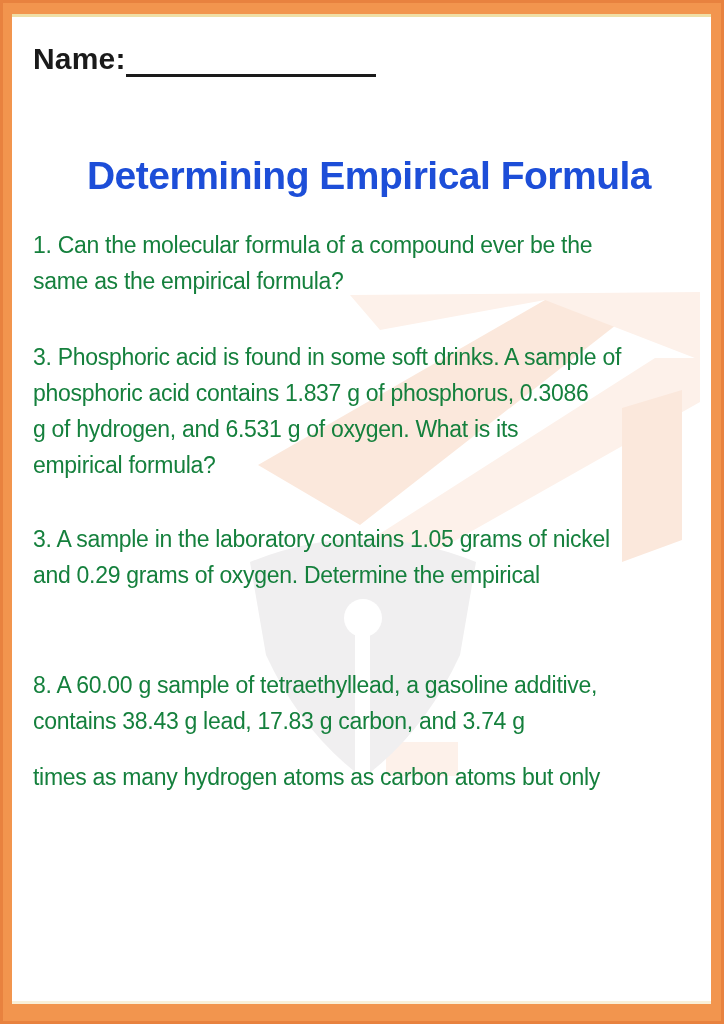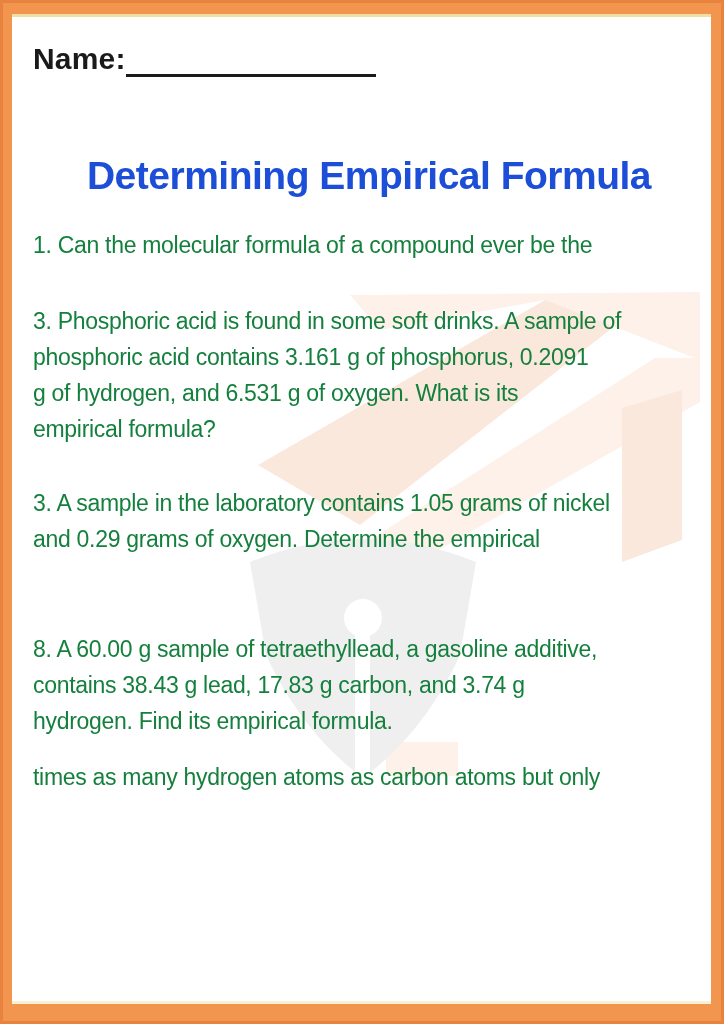--- a/index.html
+++ b/index.html
@@ -106,38 +106,38 @@
 
     <div class="name-row">
       <span class="name-label">Name:</span>
       <span class="name-line"></span>
     </div>
 
     <h1 class="title">Determining Empirical Formula</h1>
 
     <div class="question q1">
       <div class="qline">1. Can the molecular formula of a compound ever be the</div>
+      <div class="qline">same as the empirical formula?</div>
     </div>
 
     <div class="question q2">
       <div class="qline">3. Phosphoric acid is found in some soft drinks. A sample of</div>
-      <div class="qline">phosphoric acid contains 3.161 g of phosphorus, 0.2091</div>
+      <div class="qline">phosphoric acid contains 1.837 g of phosphorus, 0.3086</div>
       <div class="qline">g of hydrogen, and 6.531 g of oxygen. What is its</div>
       <div class="qline">empirical formula?</div>
     </div>
 
     <div class="question q3">
       <div class="qline">3. A sample in the laboratory contains 1.05 grams of nickel</div>
       <div class="qline">and 0.29 grams of oxygen. Determine the empirical</div>
     </div>
 
     <div class="question q4">
       <div class="qline">8. A 60.00 g sample of tetraethyllead, a gasoline additive,</div>
       <div class="qline">contains 38.43 g lead, 17.83 g carbon, and 3.74 g</div>
-      <div class="qline">hydrogen. Find its empirical formula.</div>
     </div>
 
     <div class="question q5">
       <div class="qline">times as many hydrogen atoms as carbon atoms but only</div>
     </div>
 
   </div>
 </div>
 
 <div class="outer-rim"></div>

